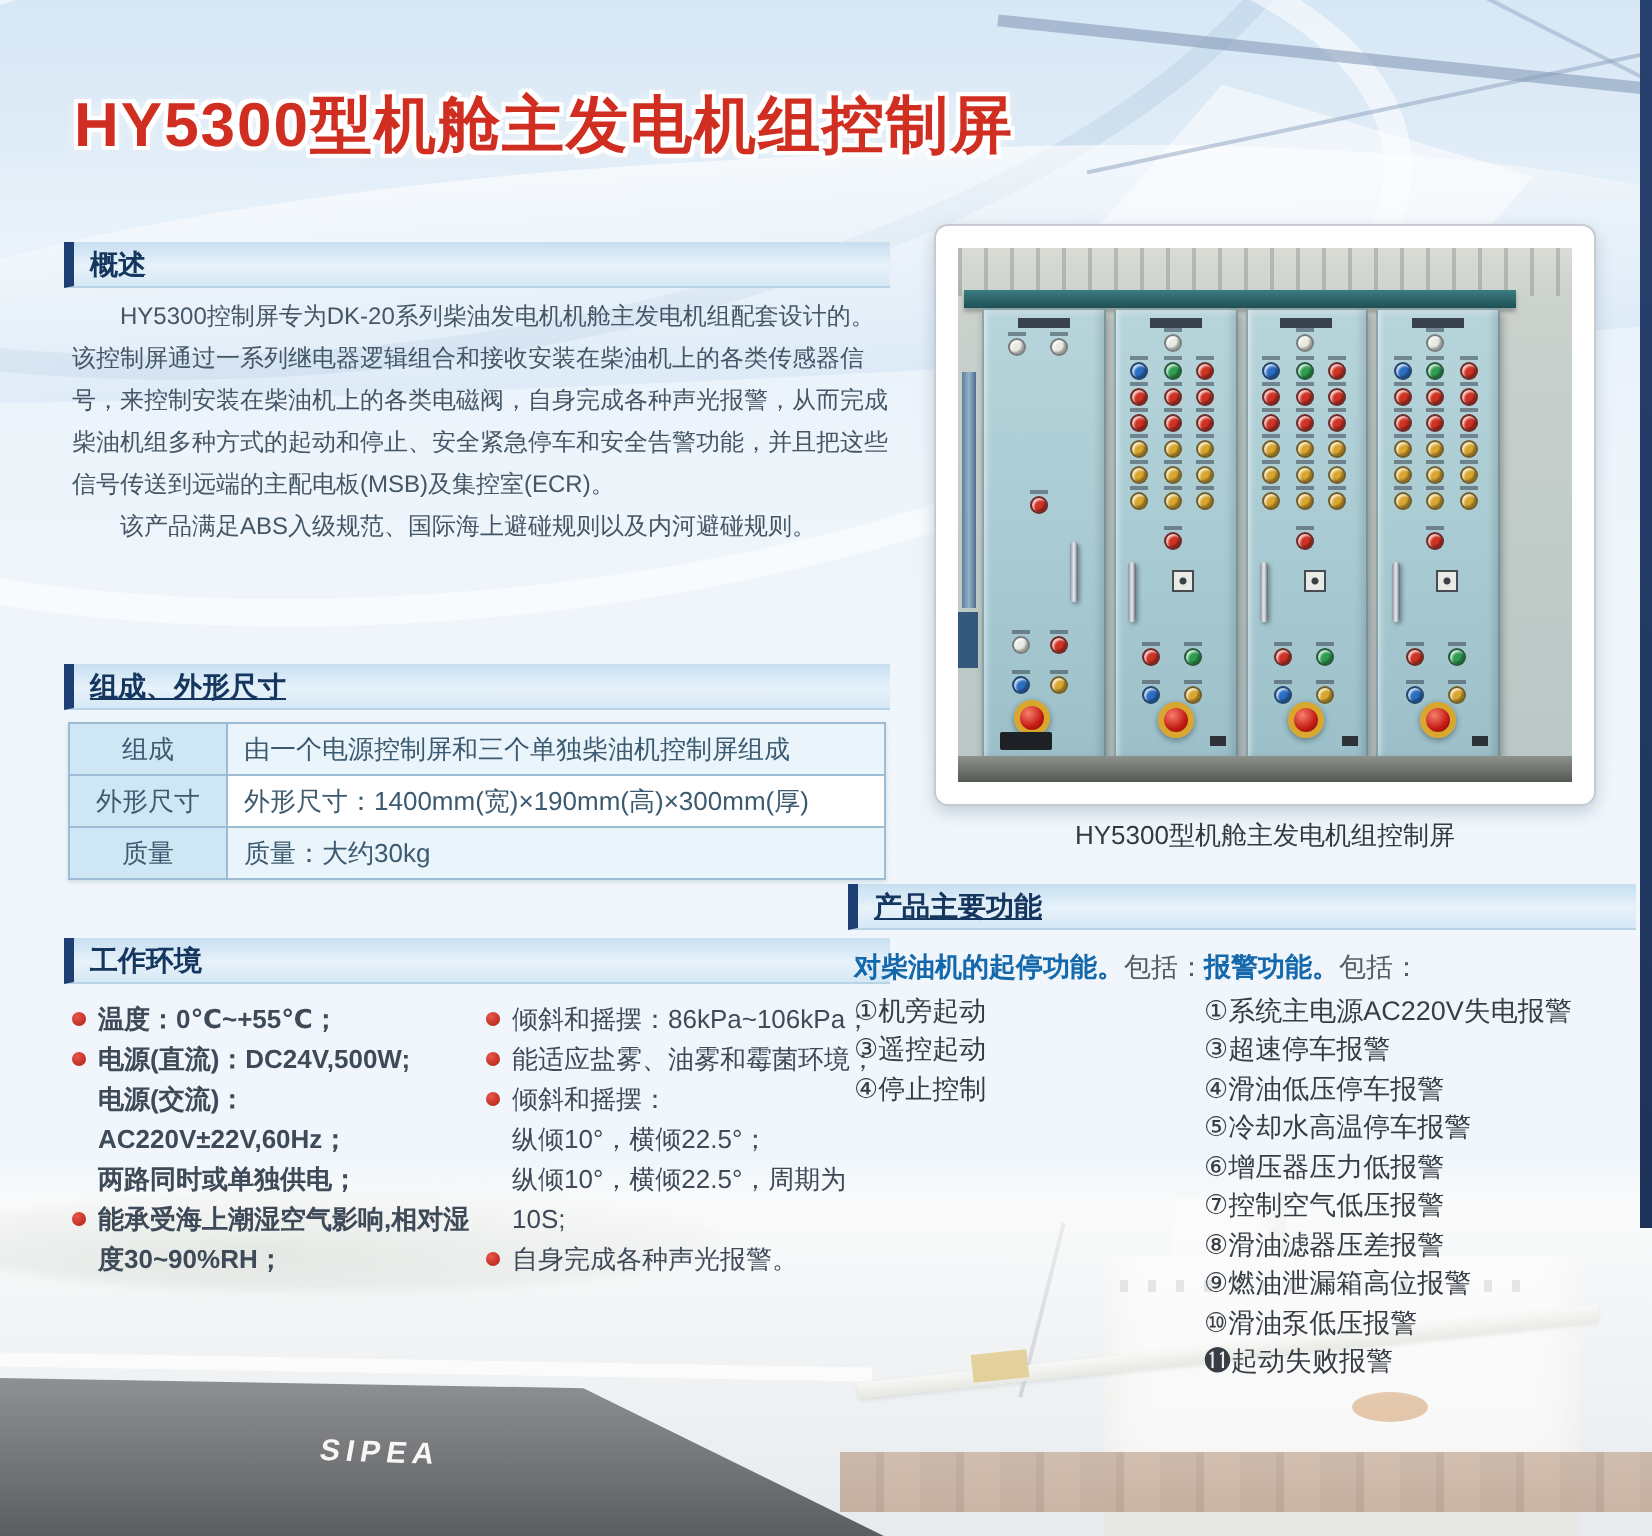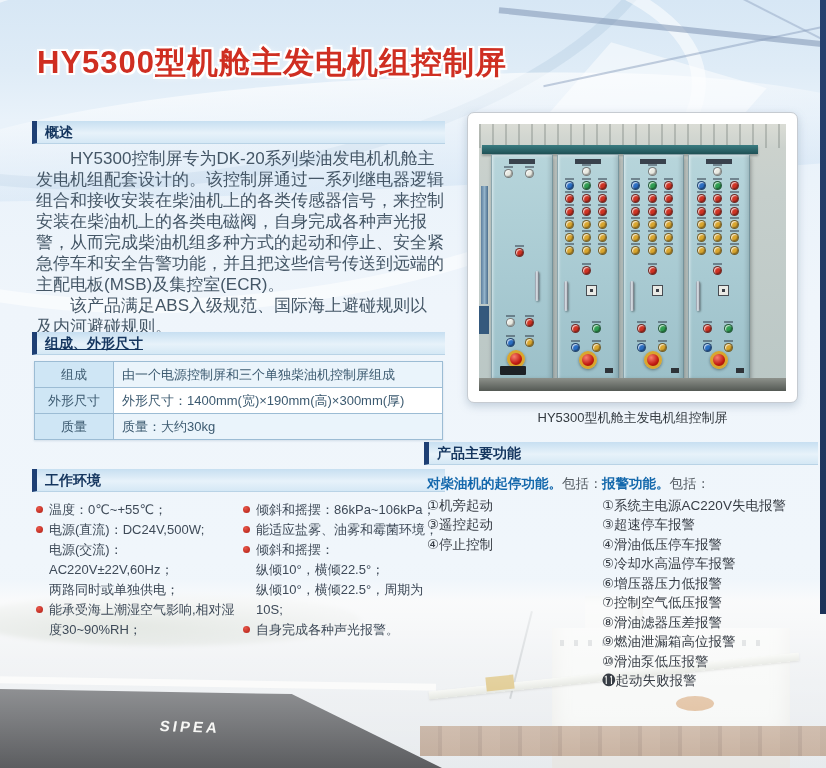--- a/index.html
+++ b/index.html
@@ -27,33 +27,33 @@
   }
   
   .sec-h{
     position:absolute;z-index:5;height:23px;line-height:23px;
     background:linear-gradient(180deg,#c7dff1,#e7f2fa 55%,#d5e8f5);
     border-left:5px solid #1e3f74;border-bottom:1px solid #b9d3e6;
     color:#15365f;font-weight:bold;font-size:14px;padding-left:8px;box-sizing:border-box;
   }
   
   #overview-text{position:absolute;left:36px;top:148px;width:408px;z-index:5;
-    font-size:17px;line-height:21px;color:#445666;}
+    font-size:12px;line-height:21px;color:#445666;}
   #overview-text p{margin:0;text-indent:2em;}
   
   #comp-table{position:absolute;left:34px;top:361px;width:409px;z-index:5;
     border-collapse:collapse;font-size:13px;color:#3c5a70;
     border:1px solid #8fb4d0;box-shadow:0 1px 2px rgba(120,150,175,.25);}
   #comp-table td{border:1px solid #9cbcd4;height:25px;padding:0 8px;}
   #comp-table td.lbl{width:62px;text-align:center;background:#cfe6f5;}
   #comp-table tr:nth-child(odd) td.val{background:#eaf4fb;}
   #comp-table tr:nth-child(even) td.val{background:#ffffff;}
   
   .env-col{position:absolute;top:500px;z-index:5;font-size:13px;line-height:20px;color:#3e4a58;}
-  #env-left{left:36px;width:200px;}
+  #env-left{left:36px;width:200px;font-weight:bold;}
   #env-right{left:243px;width:202px;}
   .env-row{display:flex;align-items:flex-start;}
   .dot{flex:0 0 auto;width:7px;height:7px;border-radius:50%;background:radial-gradient(circle at 35% 30%,#e8574a,#b01c12);
     margin:6px 6px 0 0;}
   .env-row.nb .dot{visibility:hidden;}
   
   #photo-frame{position:absolute;left:467px;top:112px;width:331px;height:291px;z-index:5;
     background:#fff;border:1px solid #c6cbd1;border-radius:7px;
     box-shadow:0 3px 8px rgba(110,135,160,.35);box-sizing:border-box;padding:11px;}
   #photo-scene{position:relative;width:307px;height:267px;overflow:hidden;
@@ -337,21 +337,21 @@
             <i class="lamp" style="left:64%;top:189px;background:#d9a62e"></i>
             <i class="estop" style="left:50%;top:197px;margin-left:-9px"></i>
             <i class="latch"></i>
           </div>
         </div>
       <div class="floor"></div>
     </div>
   </div>
   <div id="photo-caption">HY5300型机舱主发电机组控制屏</div>
 
-  <div class="sec-h" style="left:424px;top:442px;width:394px;">产品主要功能</div>
+  <div class="sec-h" style="left:424px;top:442px;width:394px;text-decoration:underline;">产品主要功能</div>
   <div id="fn-left" class="fn-col">
     <div class="fn-head">
       <span class="fn-title">对柴油机的起停功能。</span><span class="fn-suffix">包括：</span>
     </div>
     <div class="fn-item">①机旁起动</div>
     <div class="fn-item">③遥控起动</div>
     <div class="fn-item">④停止控制</div>
   </div>
   <div id="fn-right" class="fn-col">
     <div class="fn-head">

